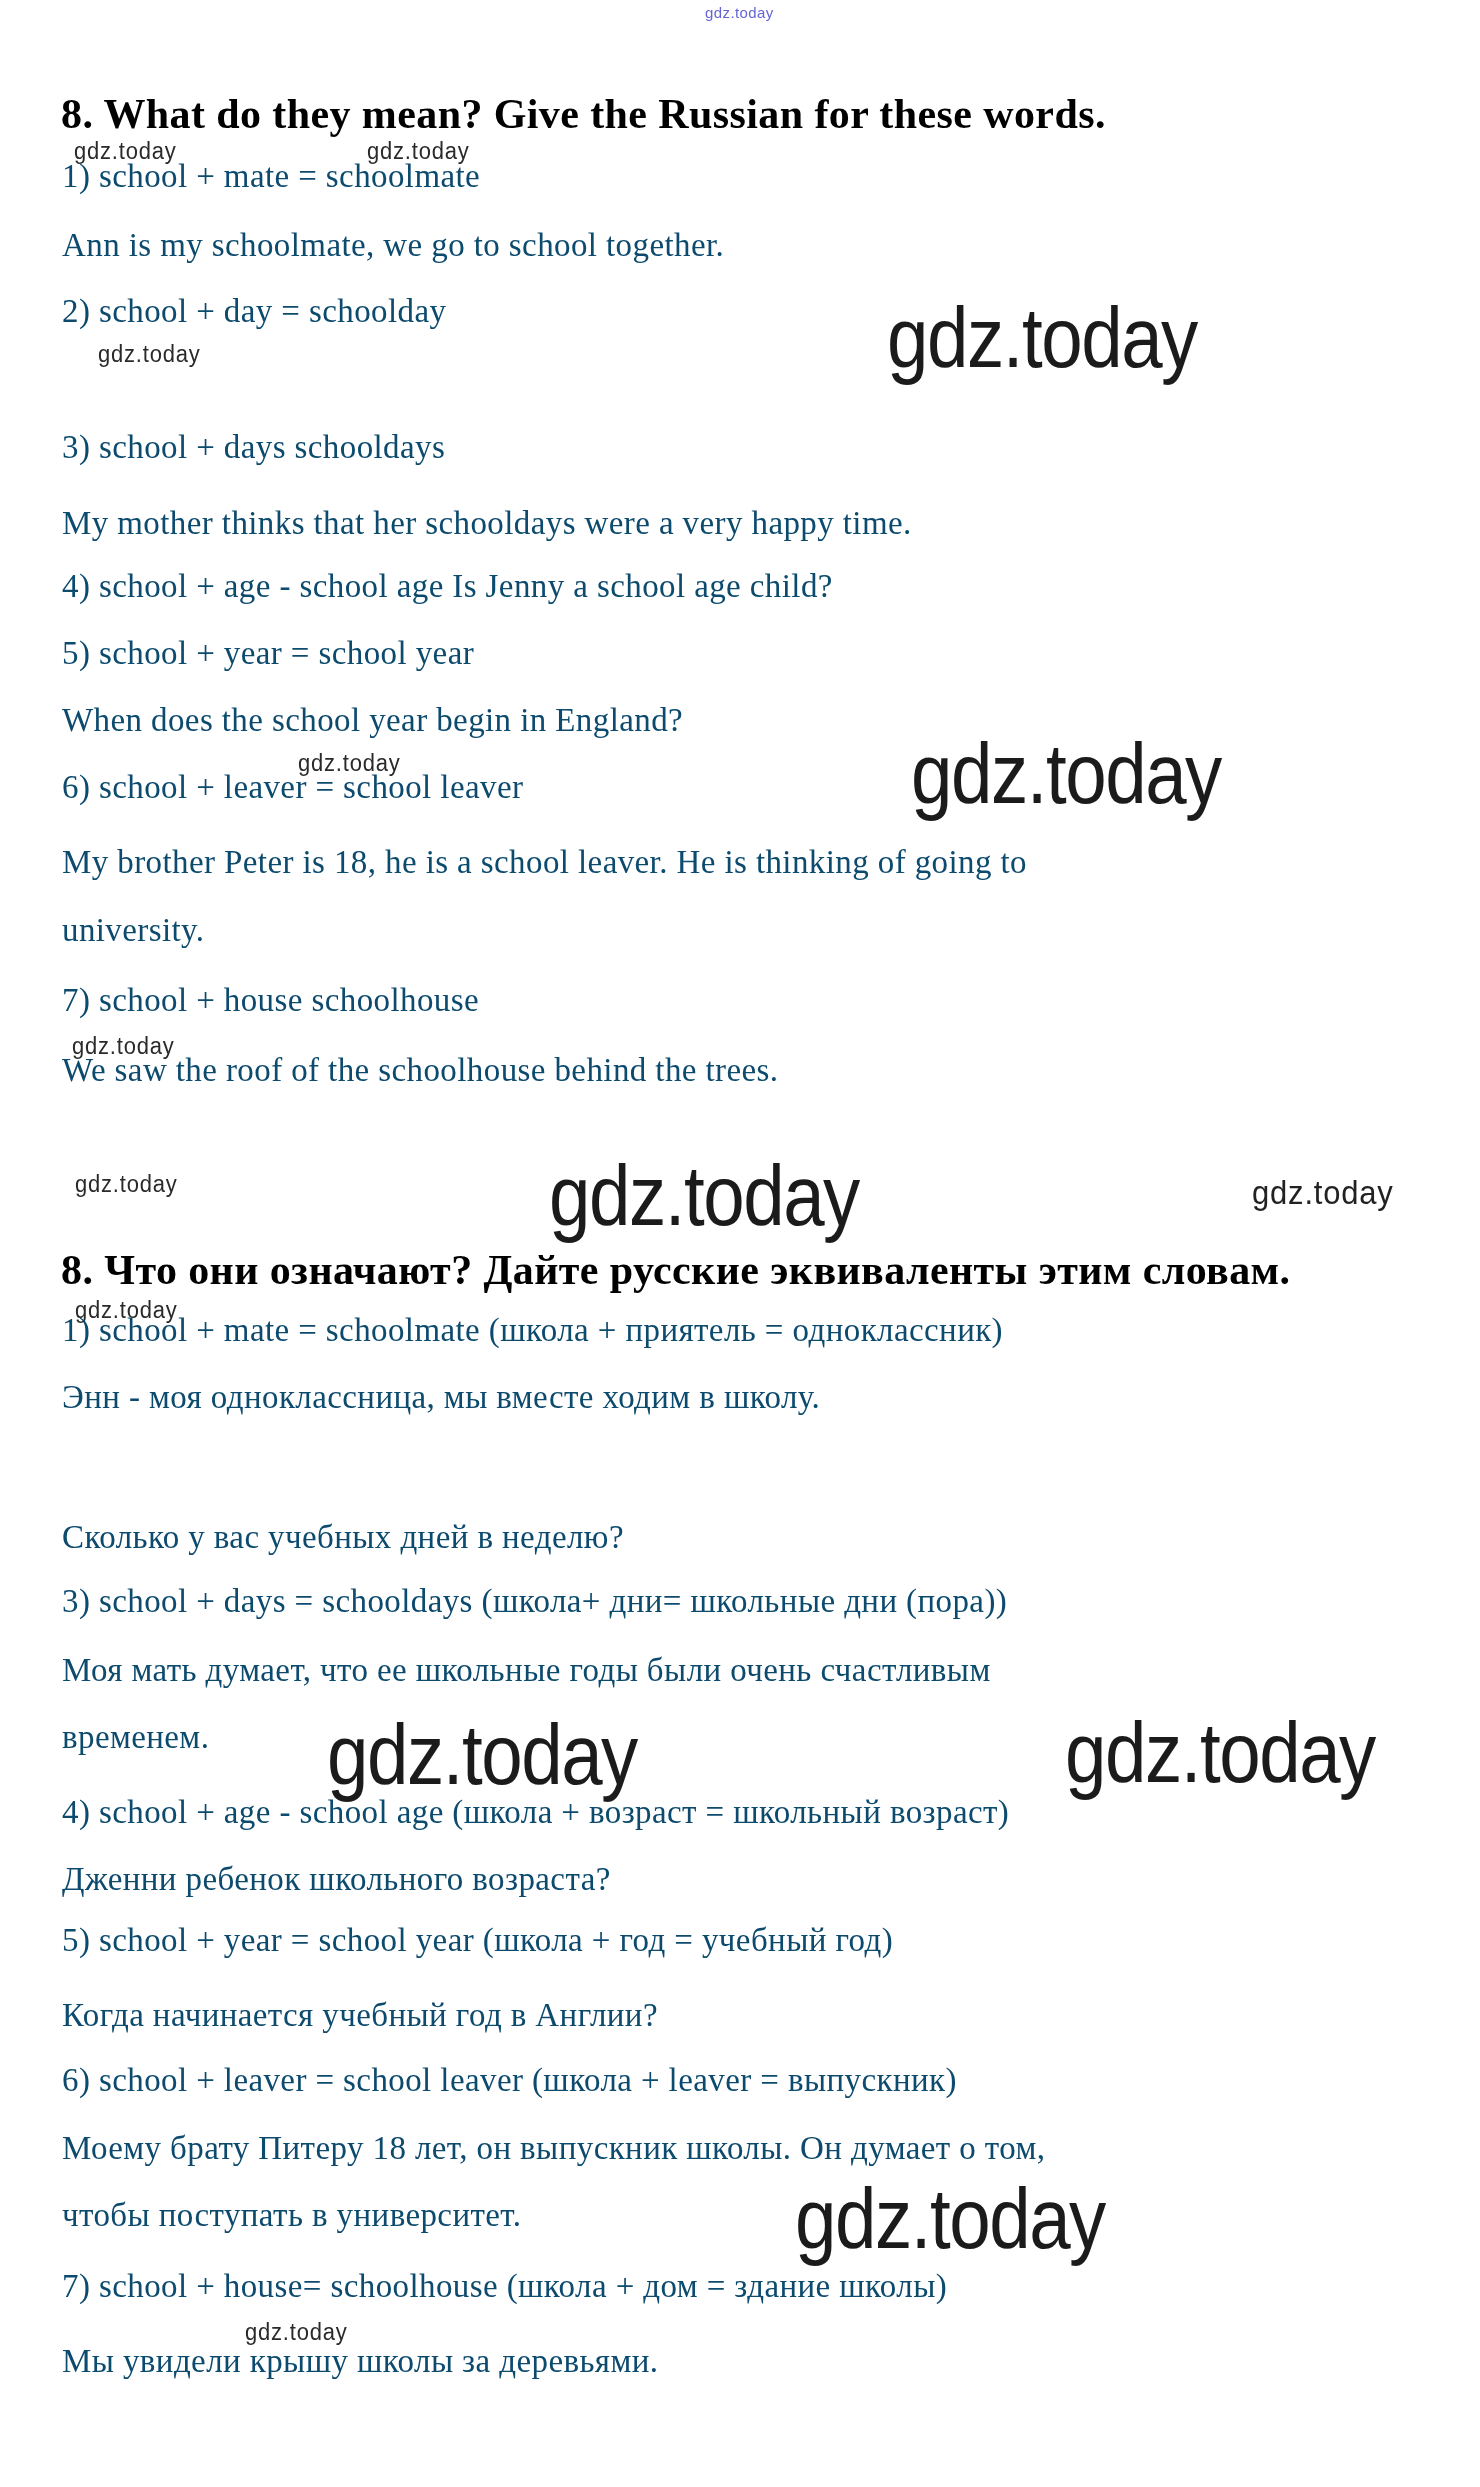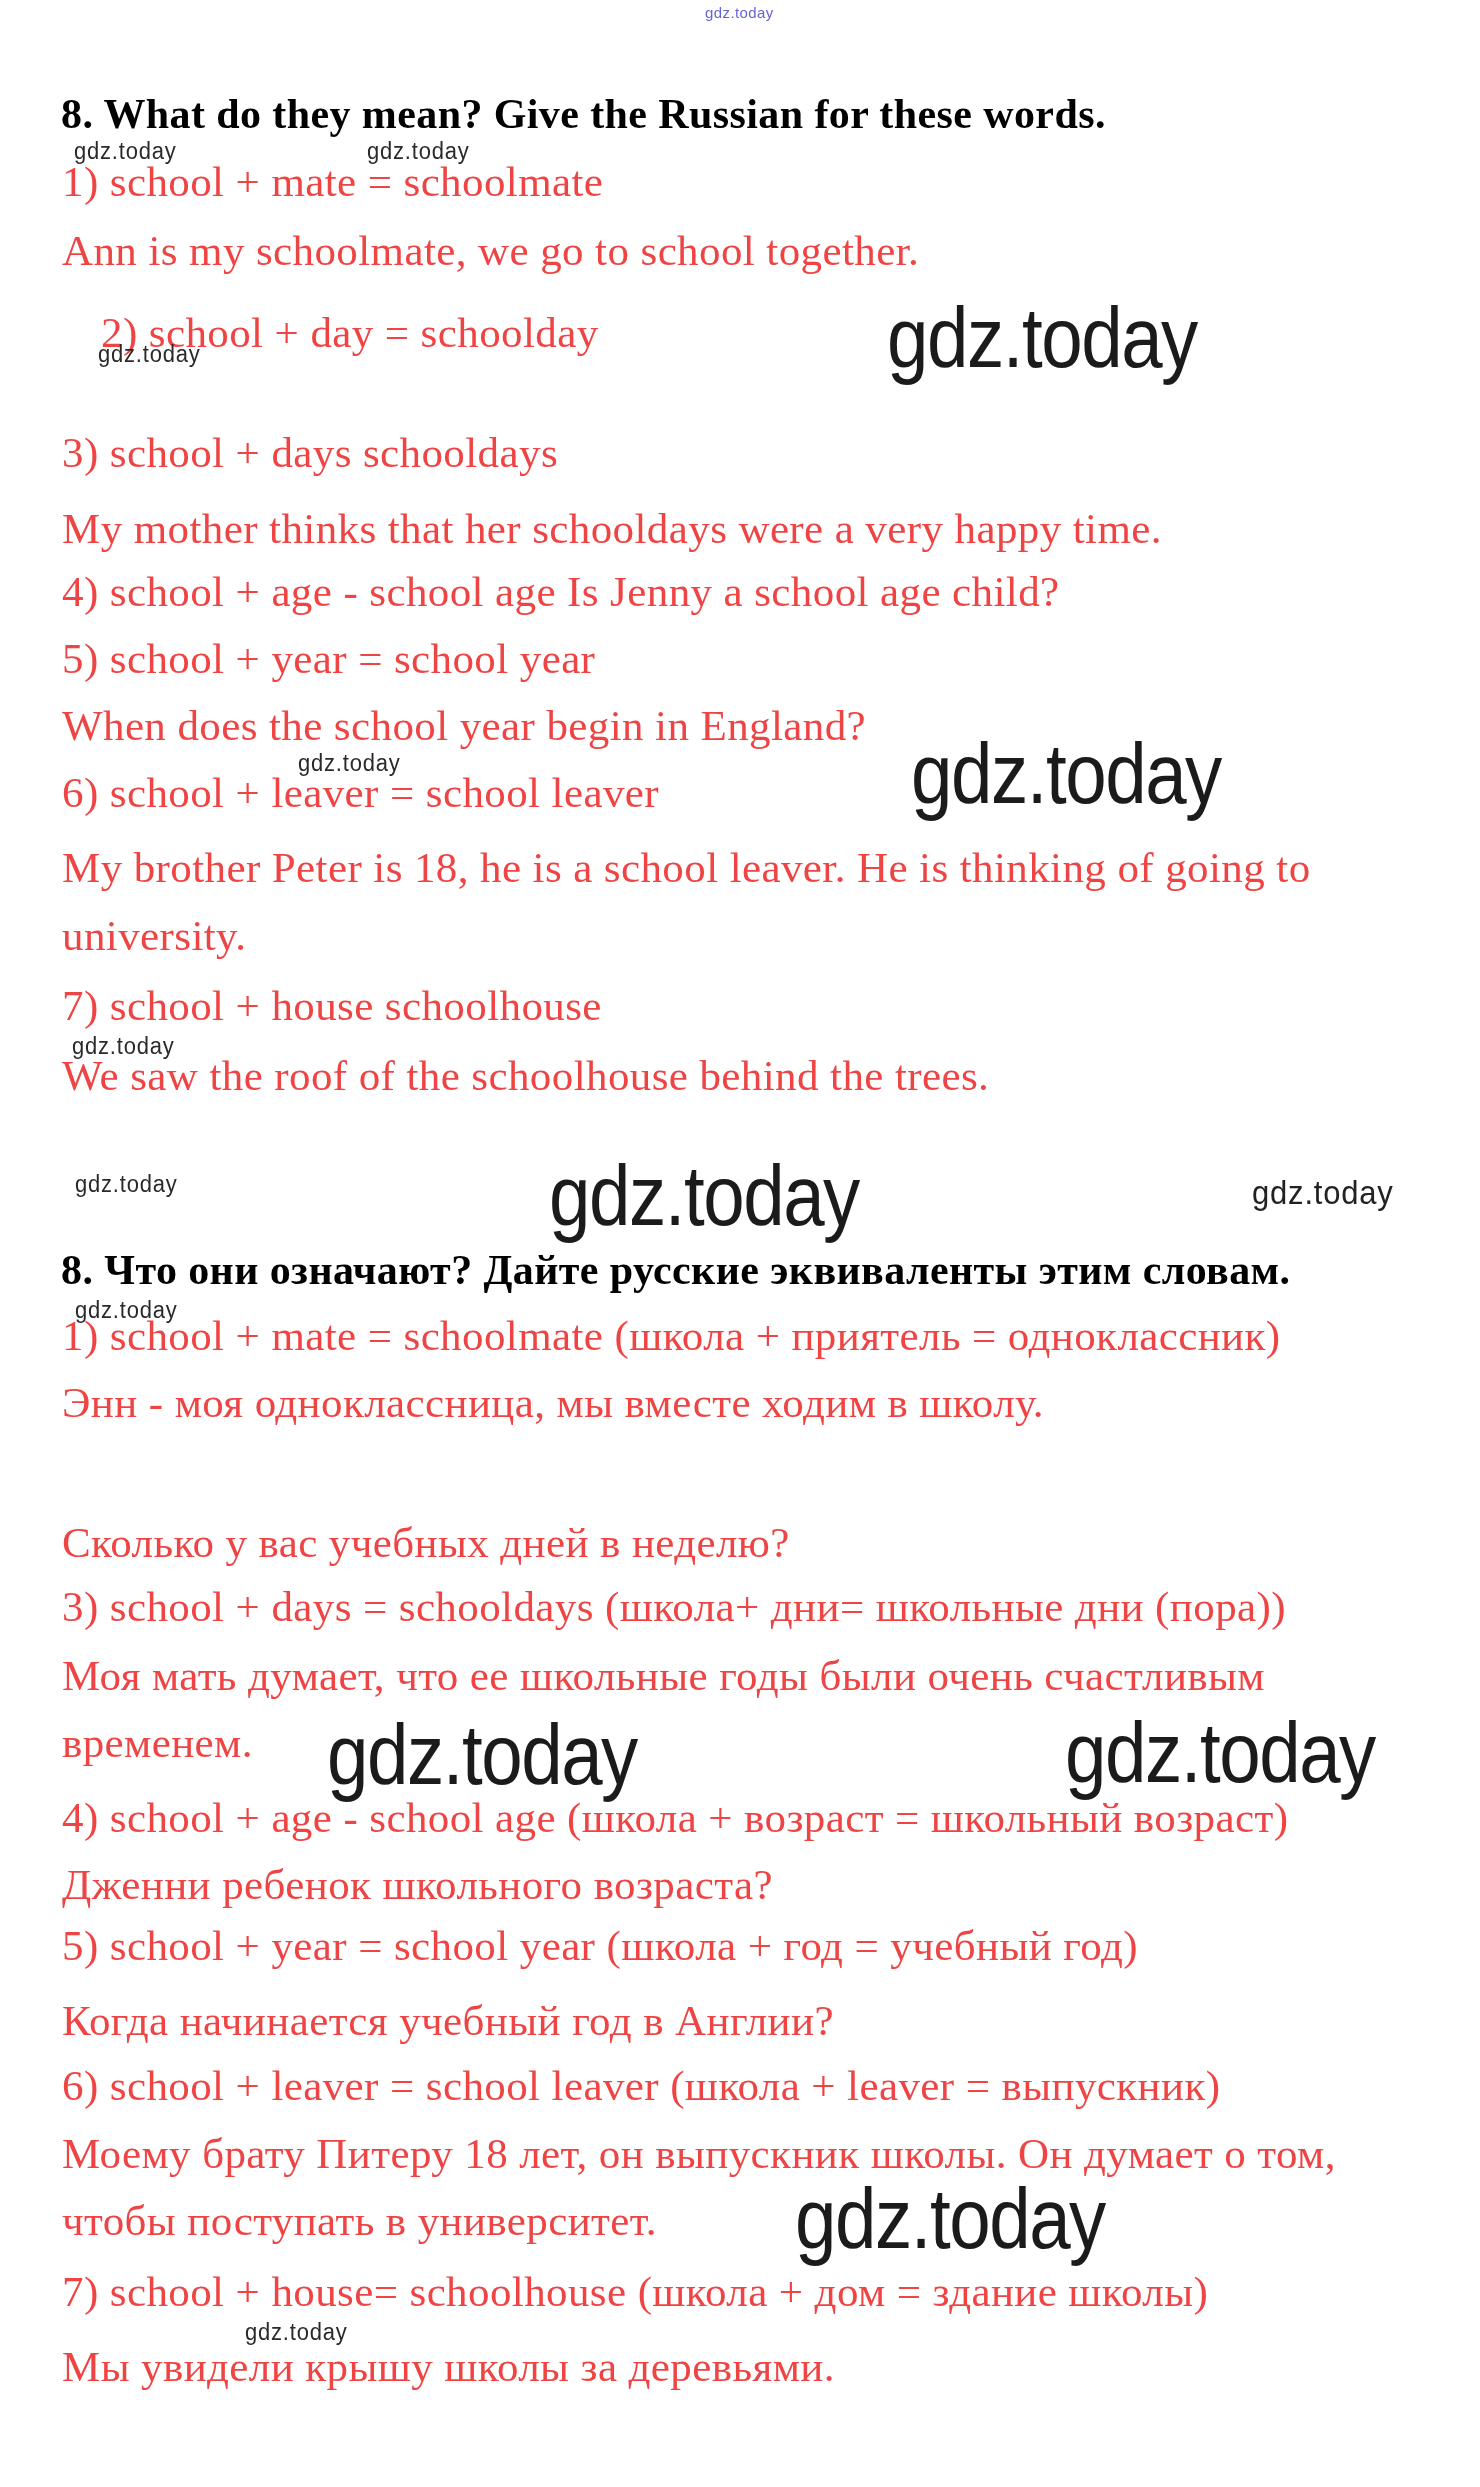--- a/index.html
+++ b/index.html
@@ -13,24 +13,24 @@
     height: 2487px;
     background: #ffffff;
     overflow: hidden;
     font-family: "Liberation Serif", serif;
     color: #000000;
     border-radius: 9px;
   }
   .abs { position: absolute; white-space: nowrap; }
   .line {
     font-family: "Liberation Serif", serif;
-    font-size: 43px;
+    font-size: 33px;
     letter-spacing: 0.4px;
     line-height: 1.1;
-    color: #ef4444;
+    color: #0c4a6e;
   }
   .title-line {
     font-family: "Liberation Serif", serif;
     font-size: 42px;
     font-weight: bold;
     letter-spacing: 0.4px;
     line-height: 1.1;
     color: #000000;
   }
   .wm-sm {
@@ -77,21 +77,21 @@
 
   <div class="abs wm-blue" style="top:3.9px; left:705px;">gdz.today</div>
 
   <div class="abs title-line" style="top:91px; left:61px;">8. What do they mean? Give the Russian for these words.</div>
 
   <div class="abs wm-sm" style="top:138px; left:74px;">gdz.today</div>
   <div class="abs wm-sm" style="top:138px; left:367px;">gdz.today</div>
 
   <div class="abs line" style="top:158px; left:62px;">1) school + mate = schoolmate</div>
   <div class="abs line" style="top:227px; left:62px;">Ann is my schoolmate, we go to school together.</div>
-  <div class="abs line" style="top:309px; left:62px;margin-left:39px;">2) school + day = schoolday</div>
+  <div class="abs line" style="top:293px; left:62px;">2) school + day = schoolday</div>
 
   <div class="abs wm-lg" style="top:289px; left:887px;">gdz.today</div>
   <div class="abs wm-sm" style="top:341px; left:98px;">gdz.today</div>
 
   <div class="abs line" style="top:429px; left:62px;">3) school + days schooldays</div>
   <div class="abs line" style="top:505px; left:62px;">My mother thinks that her schooldays were a very happy time.</div>
   <div class="abs line" style="top:568px; left:62px;">4) school + age - school age Is Jenny a school age child?</div>
   <div class="abs line" style="top:635px; left:62px;font-family:Liberation Serif, serif;">5) school + year = school year</div>
   <div class="abs line" style="top:702px; left:62px;">When does the school year begin in England?</div>
 

